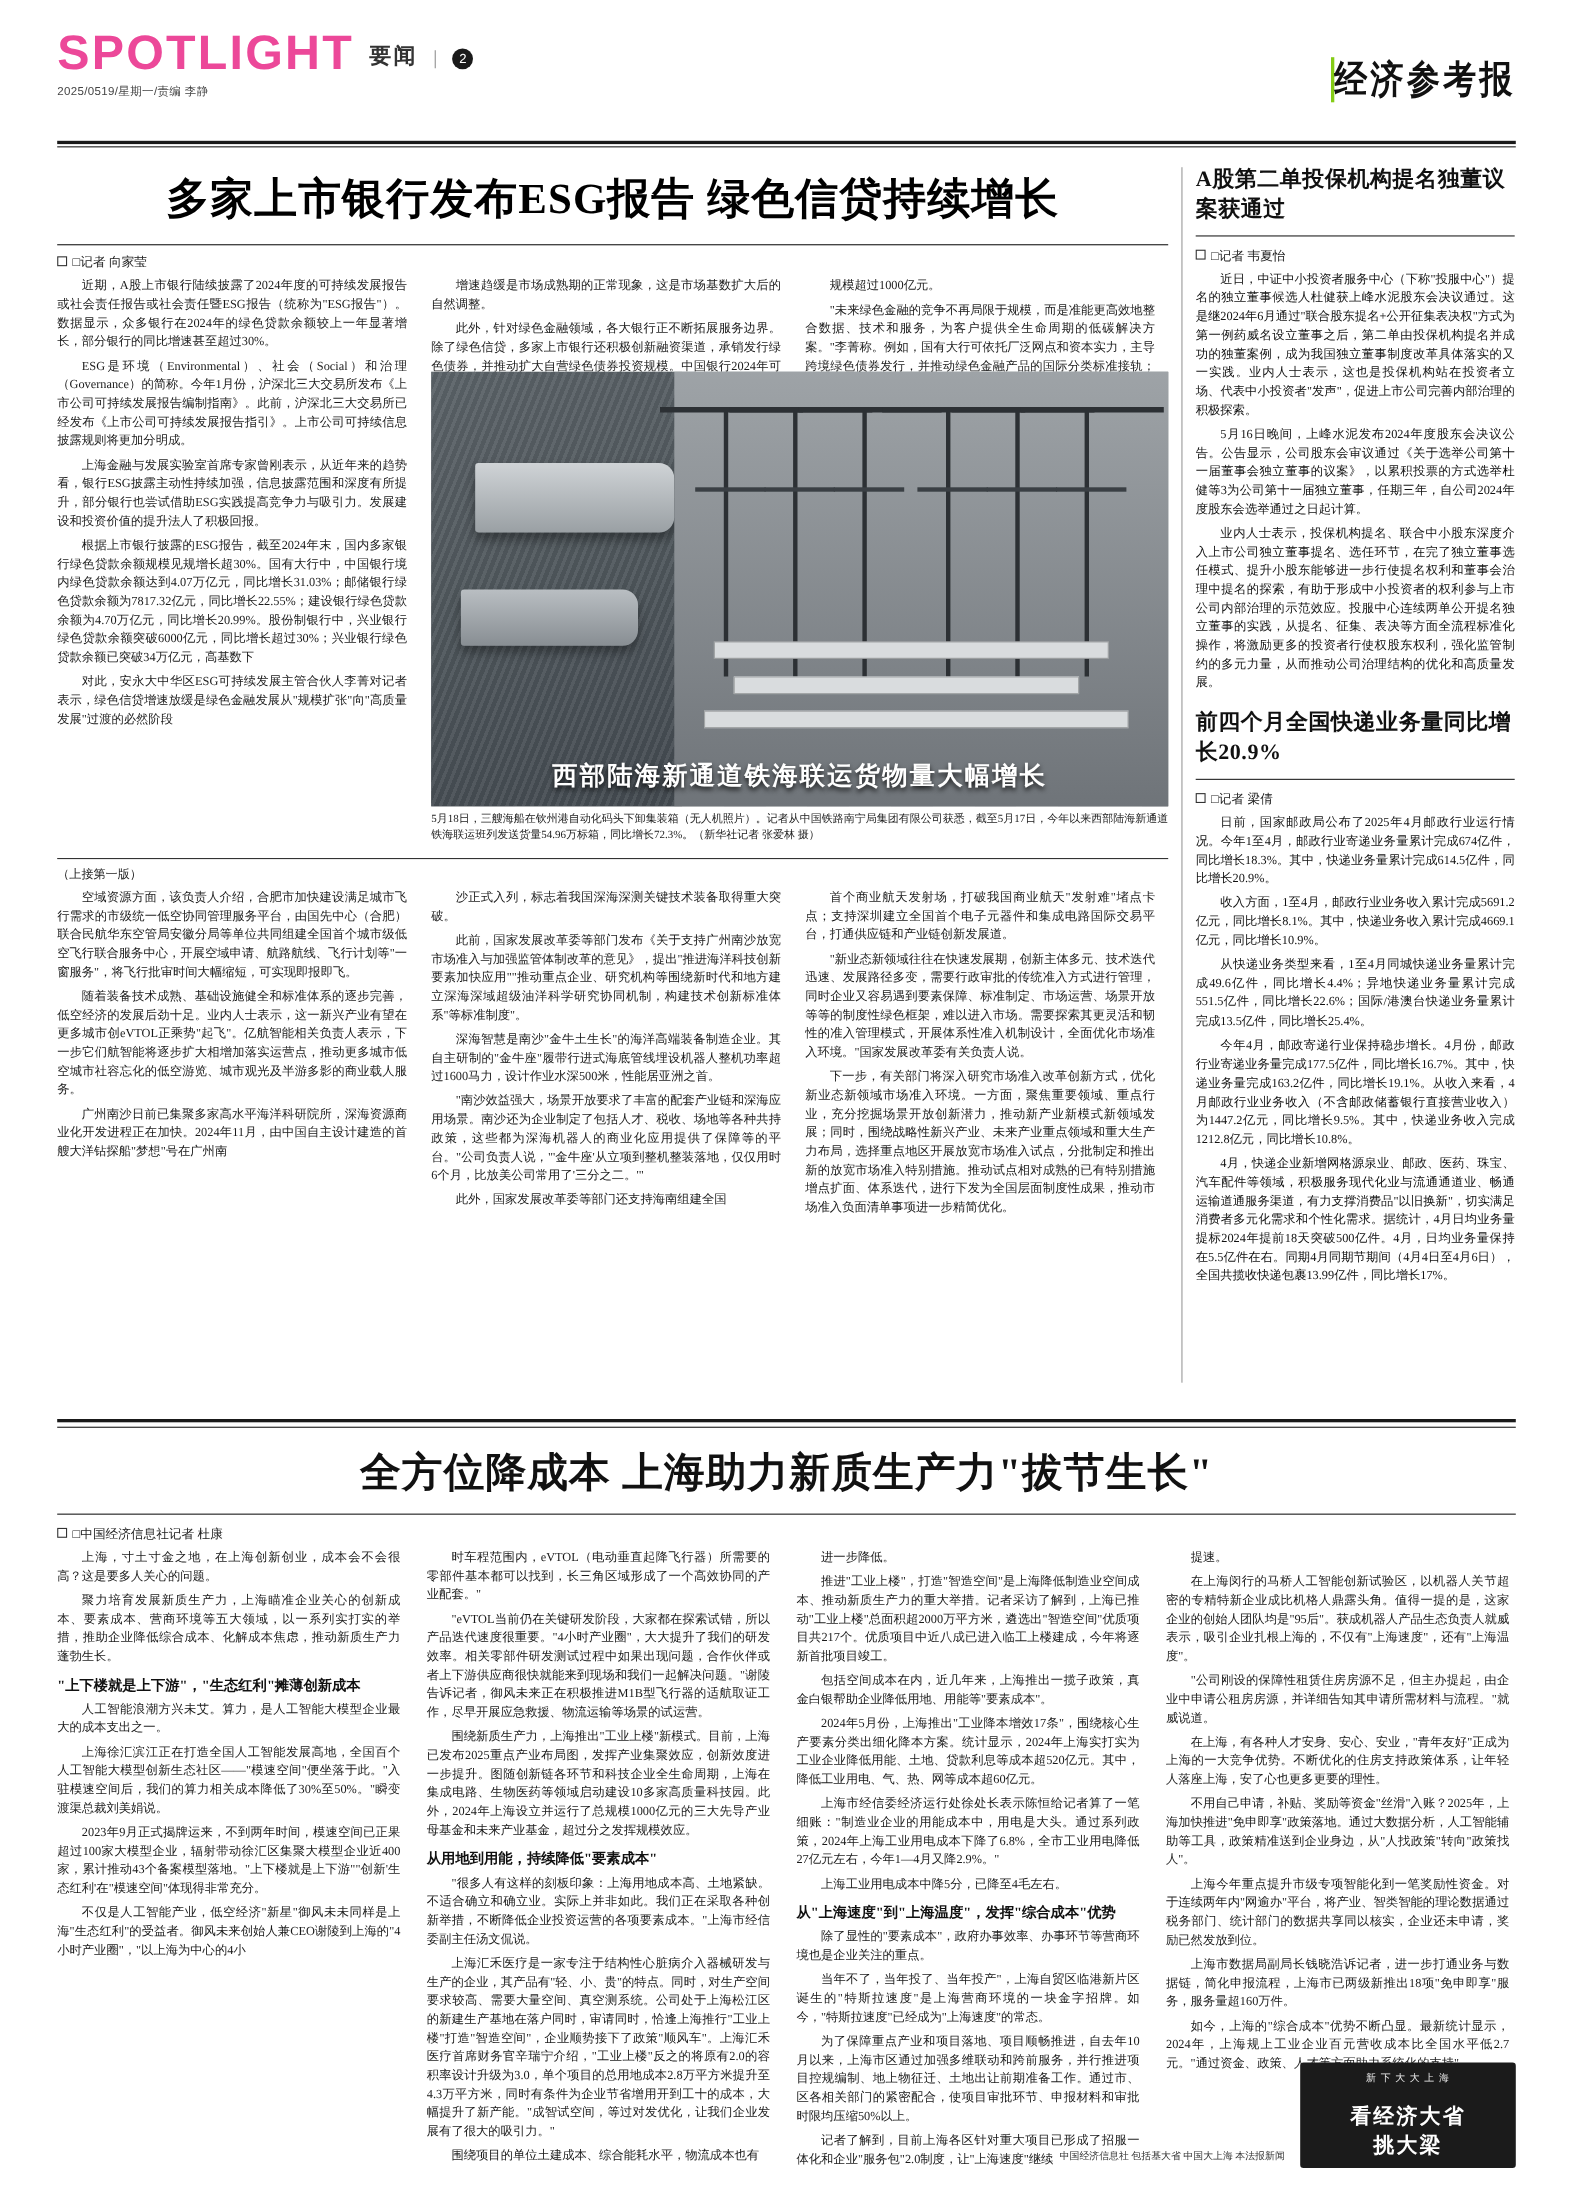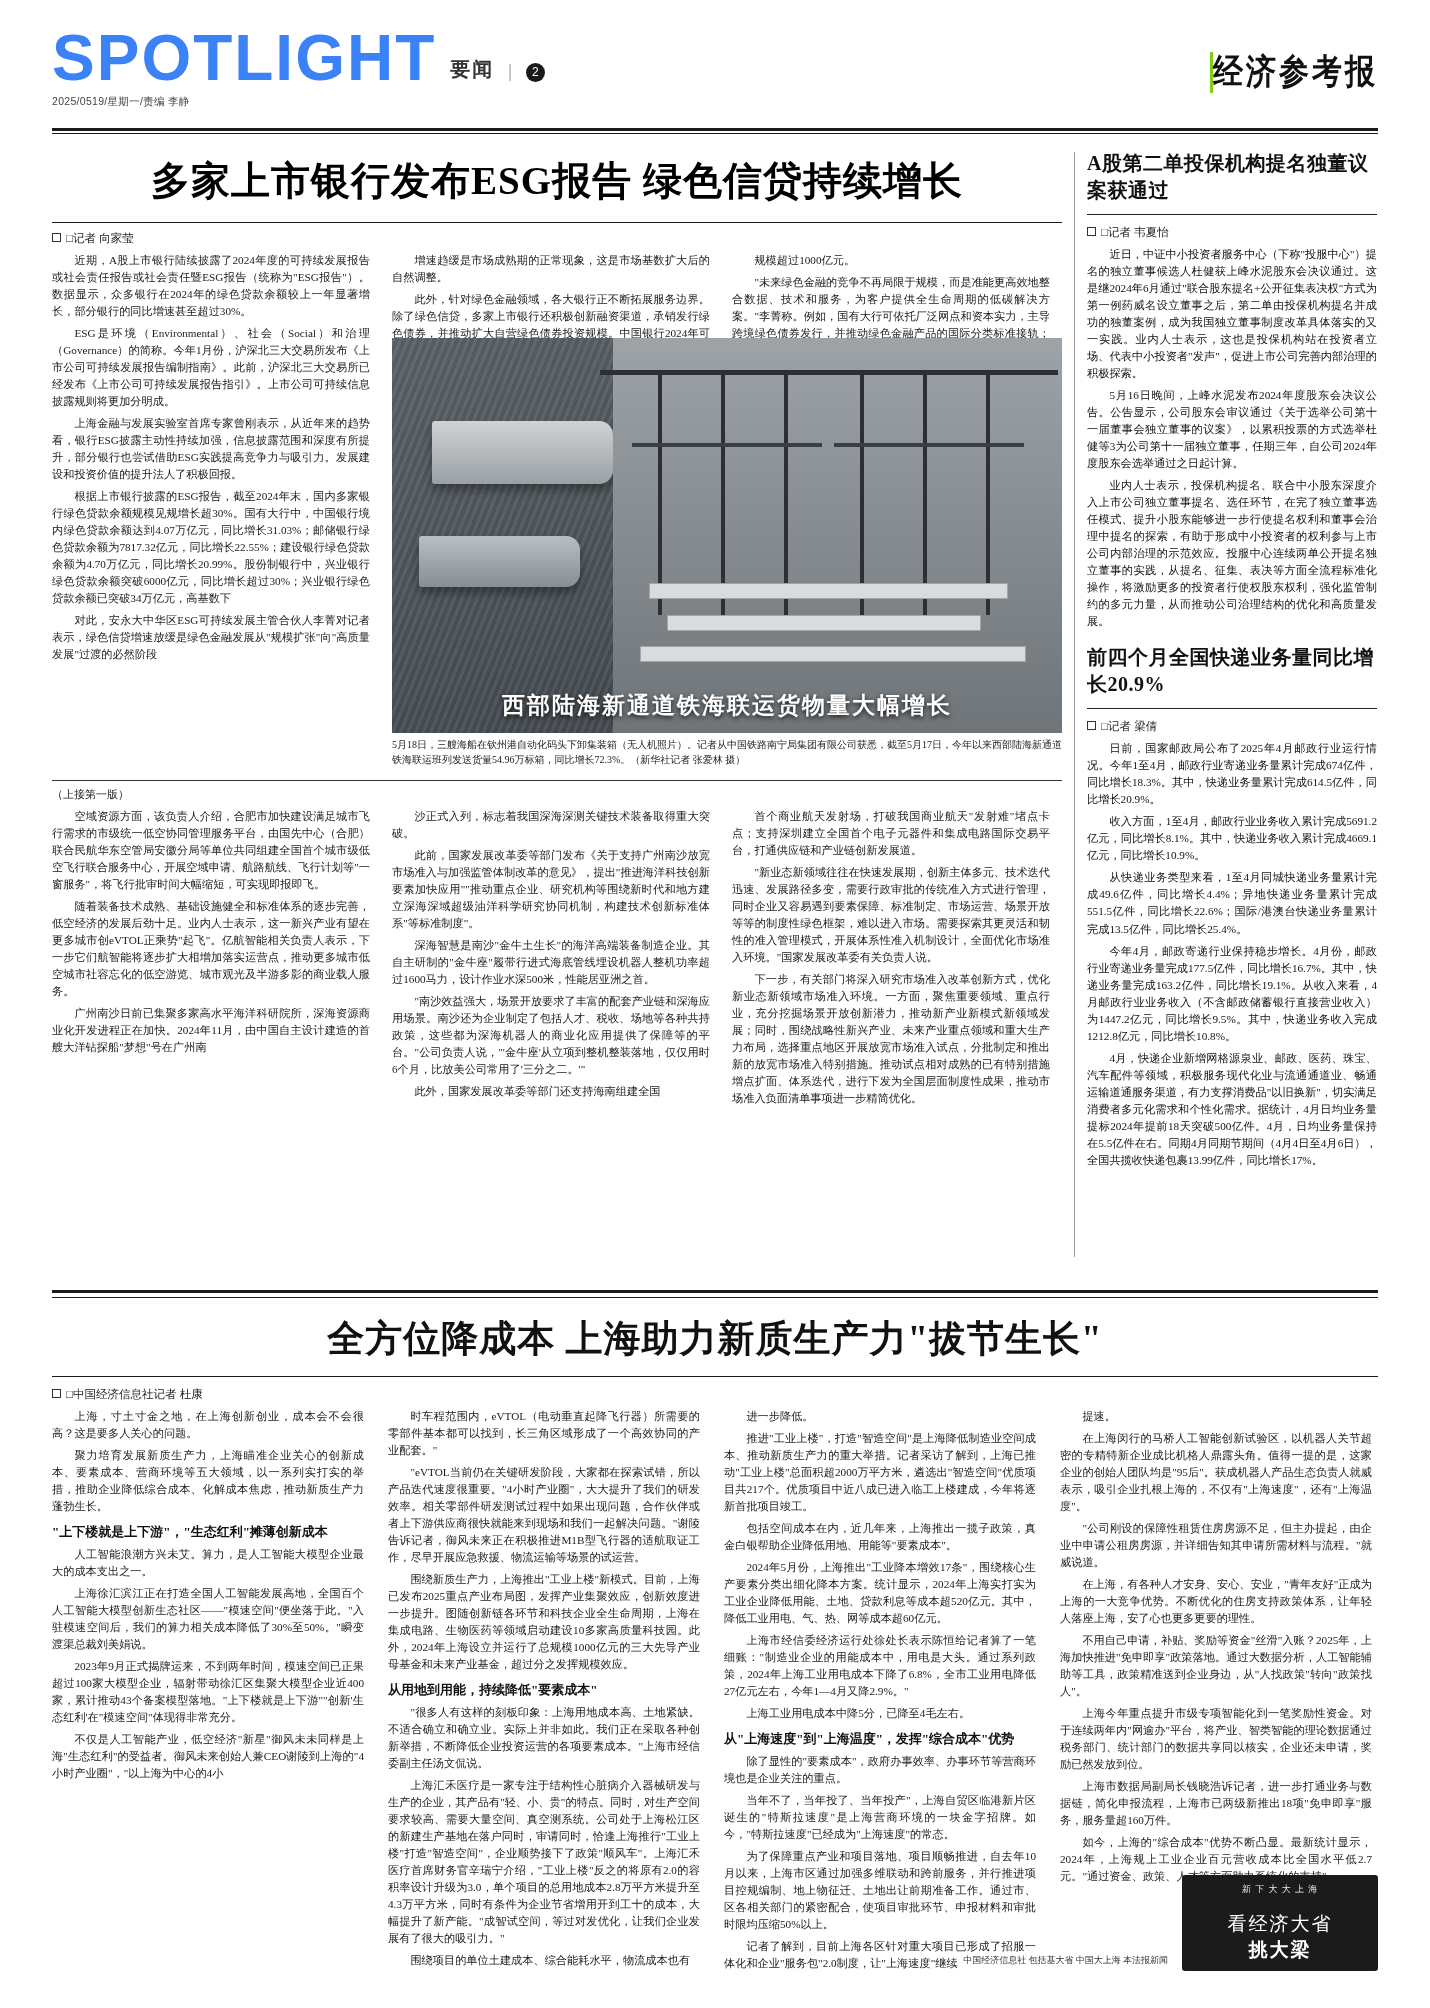--- a/index.html
+++ b/index.html
@@ -12,24 +12,24 @@
     overflow:hidden;
   }
   .page { position:relative; width:1430px; height:2008px; padding:0; box-sizing:border-box; }
 
   
   .masthead { position:relative; padding:28px 52px 0 52px; height:110px; box-sizing:border-box; }
   .spot-wrap { display:flex; align-items:flex-end; gap:14px; }
   .spotlight {
     font-family:"Liberation Sans", sans-serif;
     font-weight:700;
-    font-size:64px;
+    font-size:44px;
     letter-spacing:2px;
     line-height:0.95;
-    color:#3b82f6;
+    color:#ec4899;
   }
   .yaowen {
     font-family:"Liberation Sans", sans-serif;
     font-size:20px; font-weight:700; color:#333;
     padding-bottom:6px; letter-spacing:2px;
   }
   .pipe { color:#888; padding-bottom:7px; font-size:18px; }
   .pagenum {
     width:19px; height:19px; border-radius:50%;
     background:#1a1a1a; color:#fff; font-size:12px;
@@ -164,21 +164,21 @@
     font-size:13px; font-weight:700; margin:8px 0 5px 0; text-align:left;
   }
   
   .stamp {
     position:absolute; right:0; bottom:6px; width:196px; height:96px;
     background:#1b1b1b; color:#fff; border-radius:3px;
     display:flex; flex-direction:column; align-items:center; justify-content:center;
     font-family:"Liberation Serif", serif;
   }
   .stamp .l1 { font-size:9px; letter-spacing:1px; opacity:.9; }
-  .stamp .l2 { font-size:19px; font-weight:400; letter-spacing:2px; margin-top:15px; }
+  .stamp .l2 { font-size:19px; font-weight:700; letter-spacing:2px; margin-top:15px; }
   .stamp .l3 { font-size:19px; font-weight:700; letter-spacing:2px; }
   .foot-note {
     position:absolute; right:210px; bottom:10px; width:250px; text-align:right;
     font-size:9px; color:#333; line-height:1.5;
   }
 </style>
 </head>
 <body>
 
 <div class="page">

